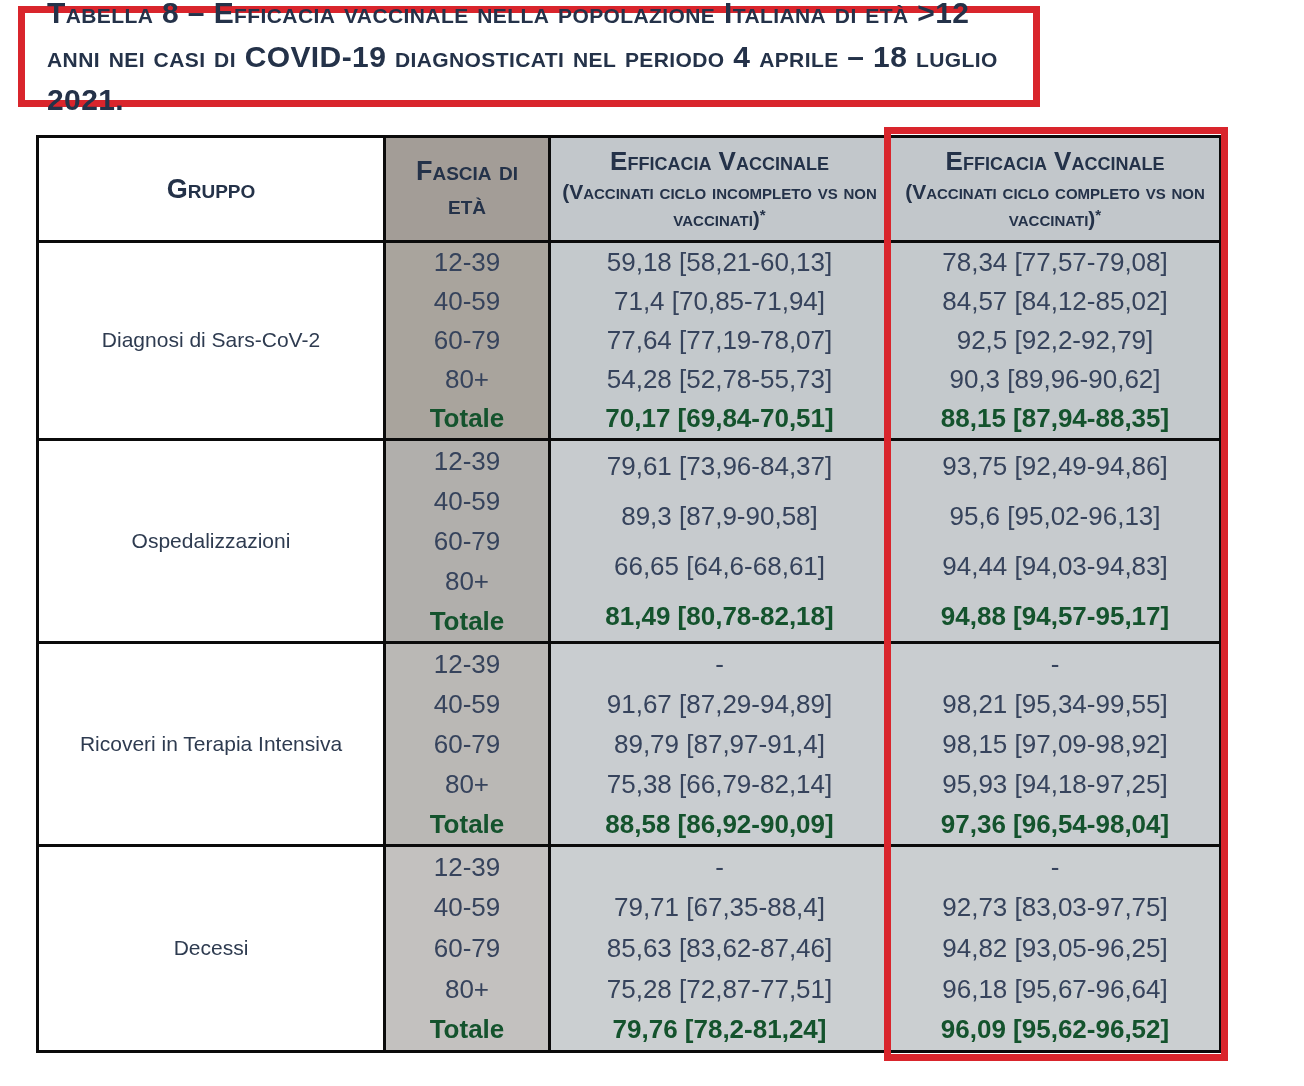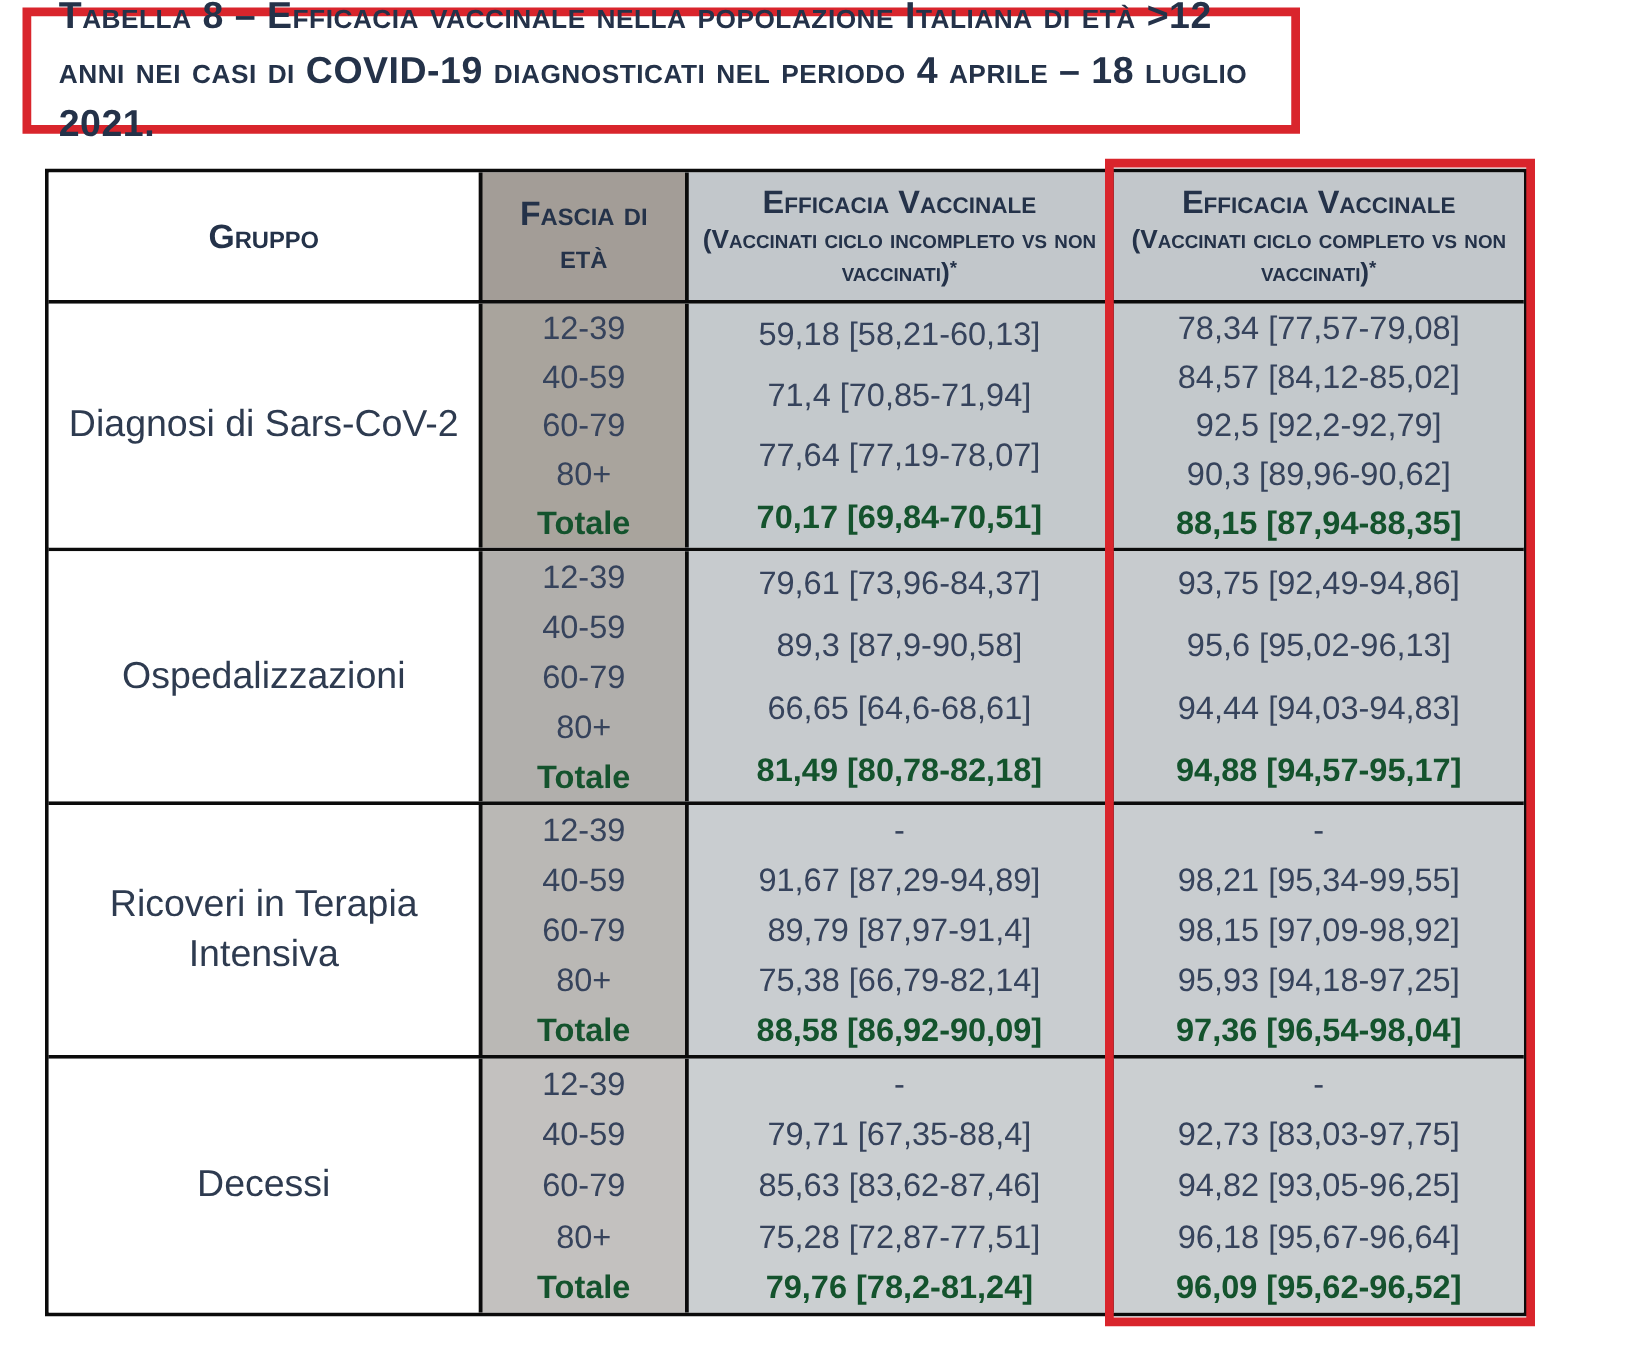--- a/index.html
+++ b/index.html
@@ -49,21 +49,21 @@
   .h-sub sup{font-size:15px;vertical-align:6px;}
 
   .block{box-sizing:border-box;height:195px;}
   .block + .block{border-top:3px solid var(--border);}
   .block:nth-of-type(2){height:203px;}
   .block:nth-of-type(3){height:203px;}
   .block:nth-of-type(4){height:206px;}
 
   .group-cell{
     background:#ffffff;display:flex;align-items:center;justify-content:center;
-    text-align:center;font-size:30px;line-height:1.35;color:#2e3b50;
+    text-align:center;font-size:21px;line-height:1.35;color:#2e3b50;
     box-sizing:border-box;padding:0 14px;
   }
   .sub-col{
     display:flex;flex-direction:column;box-sizing:border-box;height:100%;
   }
   .cell{
     flex:1;display:flex;align-items:center;justify-content:center;
     font-size:26px;color:var(--body-text);white-space:nowrap;
   }
   .cell.totale{font-weight:bold;color:#14532d;}
@@ -116,20 +116,21 @@
           <div class="cell">12-39</div>
           <div class="cell">40-59</div>
           <div class="cell">60-79</div>
           <div class="cell">80+</div>
           <div class="cell totale">Totale</div>
         </div>
         <div class="sub-col val-col c3">
           <div class="cell">59,18 [58,21-60,13]</div>
           <div class="cell">71,4 [70,85-71,94]</div>
           <div class="cell">77,64 [77,19-78,07]</div>
+          <div class="cell">54,28 [52,78-55,73]</div>
           <div class="cell totale">70,17 [69,84-70,51]</div>
         </div>
         <div class="sub-col val-col c4">
           <div class="cell">78,34 [77,57-79,08]</div>
           <div class="cell">84,57 [84,12-85,02]</div>
           <div class="cell">92,5 [92,2-92,79]</div>
           <div class="cell">90,3 [89,96-90,62]</div>
           <div class="cell totale">88,15 [87,94-88,35]</div>
         </div>
       </div>

